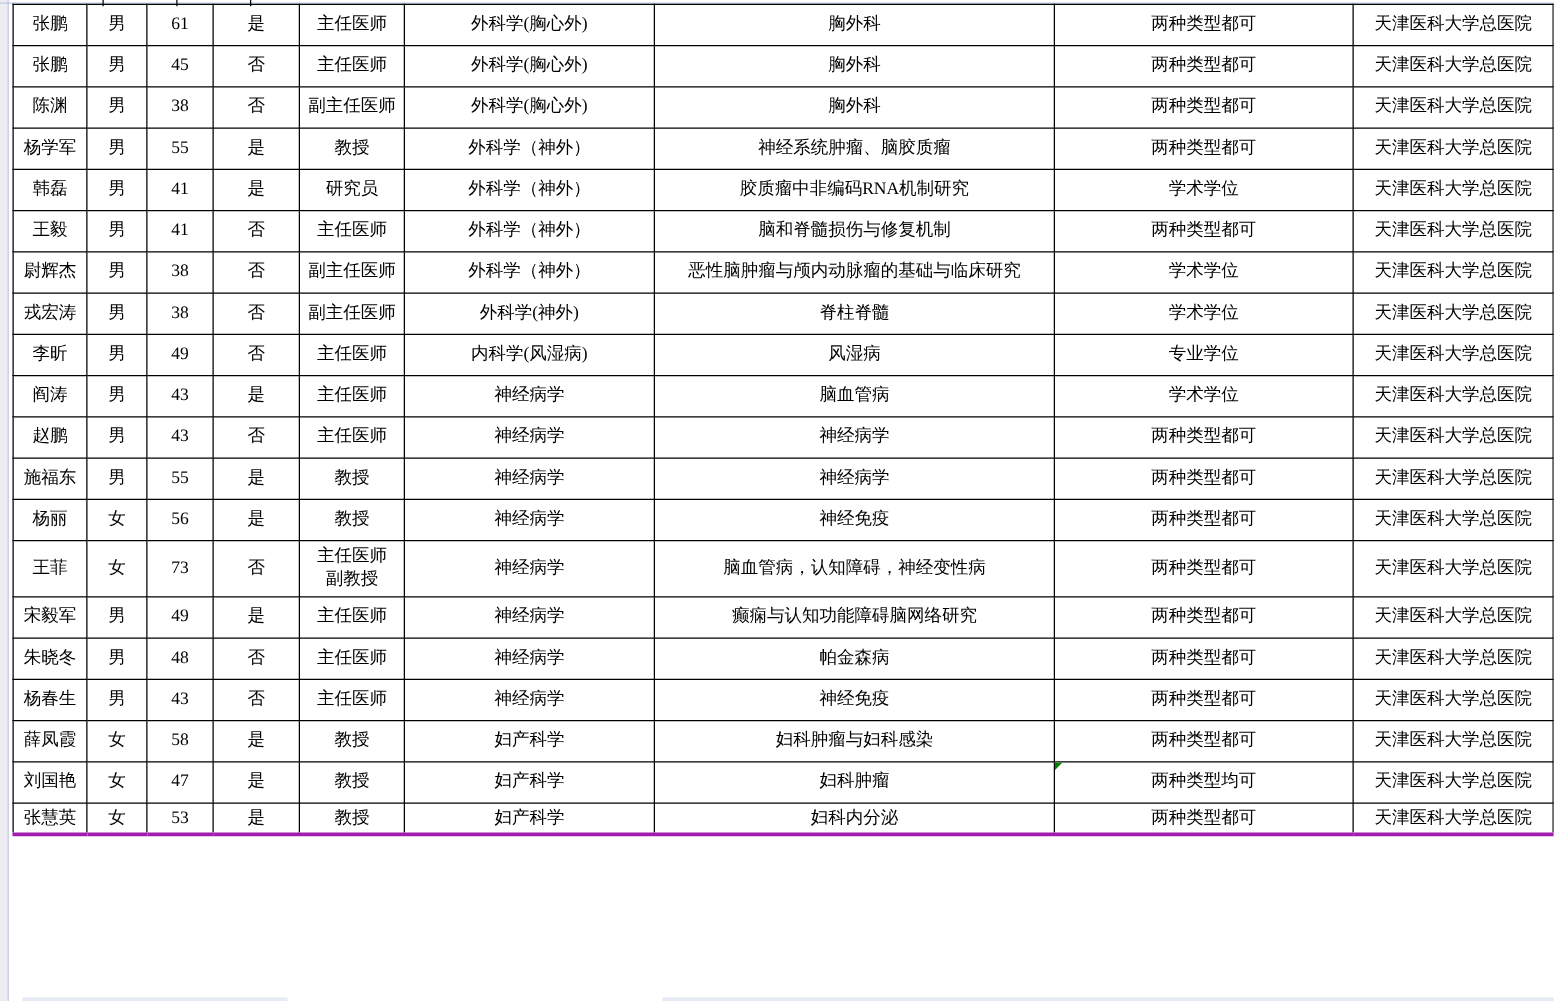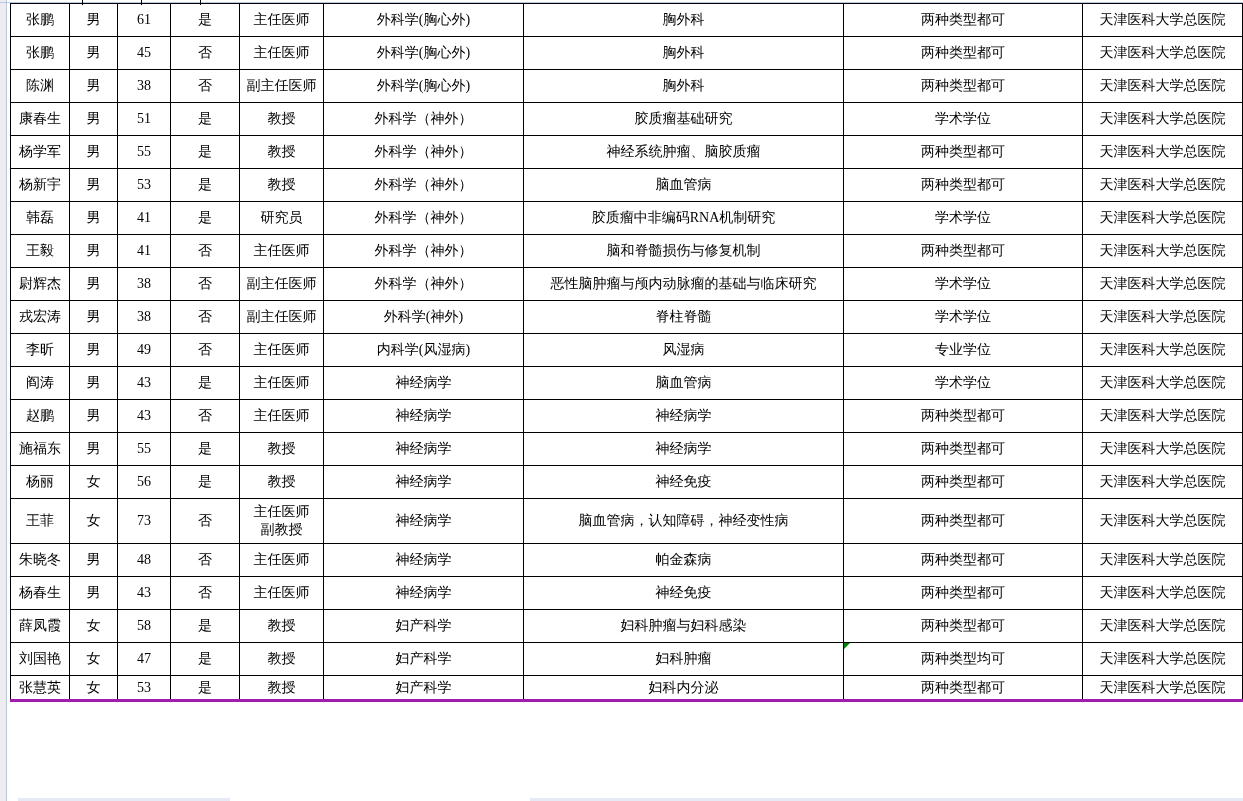--- a/index.html
+++ b/index.html
@@ -113,49 +113,27 @@
     <td>男</td>
     <td>38</td>
     <td>否</td>
     <td>副主任医师</td>
     <td>外科学(胸心外)</td>
     <td>胸外科</td>
     <td>两种类型都可</td>
     <td>天津医科大学总医院</td>
   </tr>
         <tr>
-    <td>康春生</td>
-    <td>男</td>
-    <td>51</td>
-    <td>是</td>
-    <td>教授</td>
-    <td>外科学（神外）</td>
-    <td>胶质瘤基础研究</td>
-    <td>学术学位</td>
-    <td>天津医科大学总医院</td>
-  </tr>
-        <tr>
     <td>杨学军</td>
     <td>男</td>
     <td>55</td>
     <td>是</td>
     <td>教授</td>
     <td>外科学（神外）</td>
     <td>神经系统肿瘤、脑胶质瘤</td>
-    <td>两种类型都可</td>
-    <td>天津医科大学总医院</td>
-  </tr>
-        <tr>
-    <td>杨新宇</td>
-    <td>男</td>
-    <td>53</td>
-    <td>是</td>
-    <td>教授</td>
-    <td>外科学（神外）</td>
-    <td>脑血管病</td>
     <td>两种类型都可</td>
     <td>天津医科大学总医院</td>
   </tr>
         <tr>
     <td>韩磊</td>
     <td>男</td>
     <td>41</td>
     <td>是</td>
     <td>研究员</td>
     <td>外科学（神外）</td>
@@ -257,20 +235,31 @@
     <td>73</td>
     <td>否</td>
     <td>主任医师
 副教授</td>
     <td>神经病学</td>
     <td>脑血管病，认知障碍，神经变性病</td>
     <td>两种类型都可</td>
     <td>天津医科大学总医院</td>
   </tr>
         <tr>
+    <td>宋毅军</td>
+    <td>男</td>
+    <td>49</td>
+    <td>是</td>
+    <td>主任医师</td>
+    <td>神经病学</td>
+    <td>癫痫与认知功能障碍脑网络研究</td>
+    <td>两种类型都可</td>
+    <td>天津医科大学总医院</td>
+  </tr>
+        <tr>
     <td>朱晓冬</td>
     <td>男</td>
     <td>48</td>
     <td>否</td>
     <td>主任医师</td>
     <td>神经病学</td>
     <td>帕金森病</td>
     <td>两种类型都可</td>
     <td>天津医科大学总医院</td>
   </tr>

